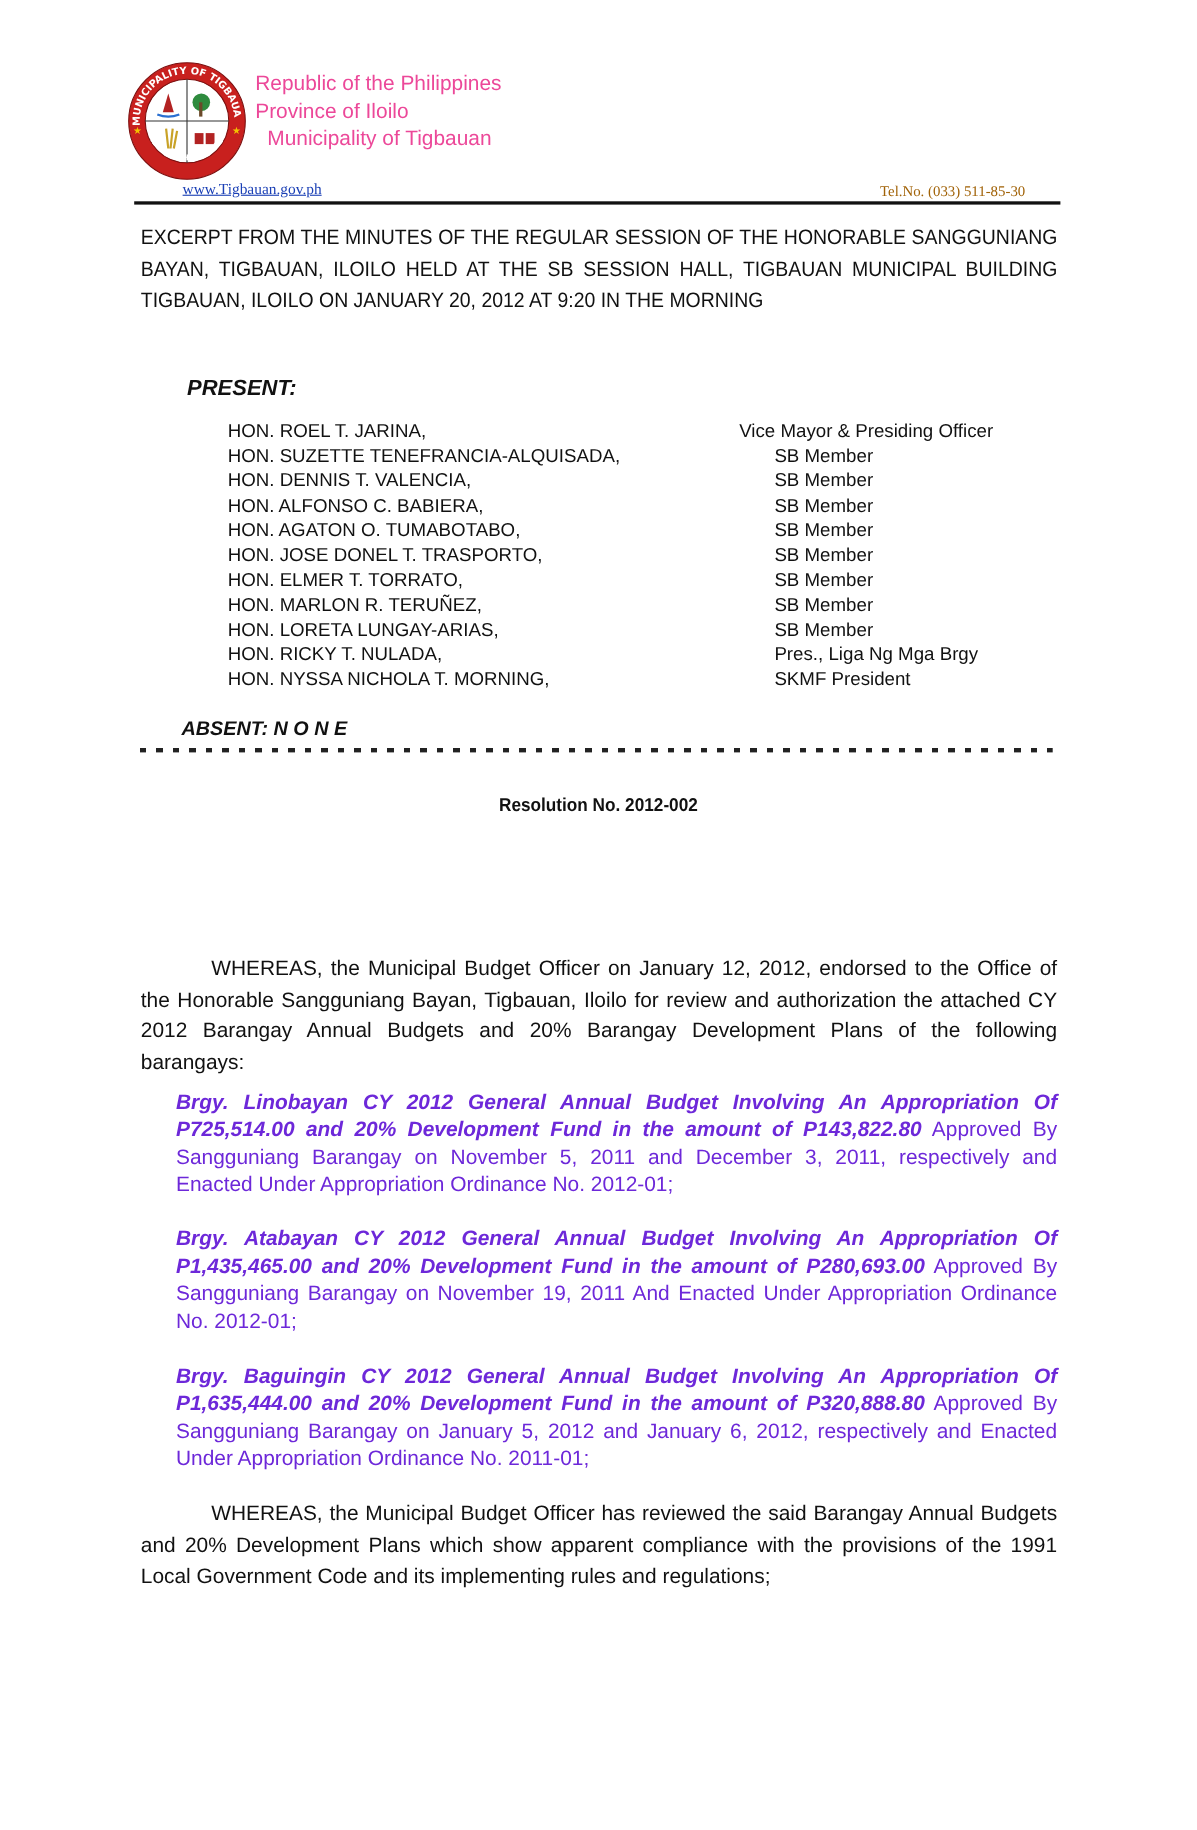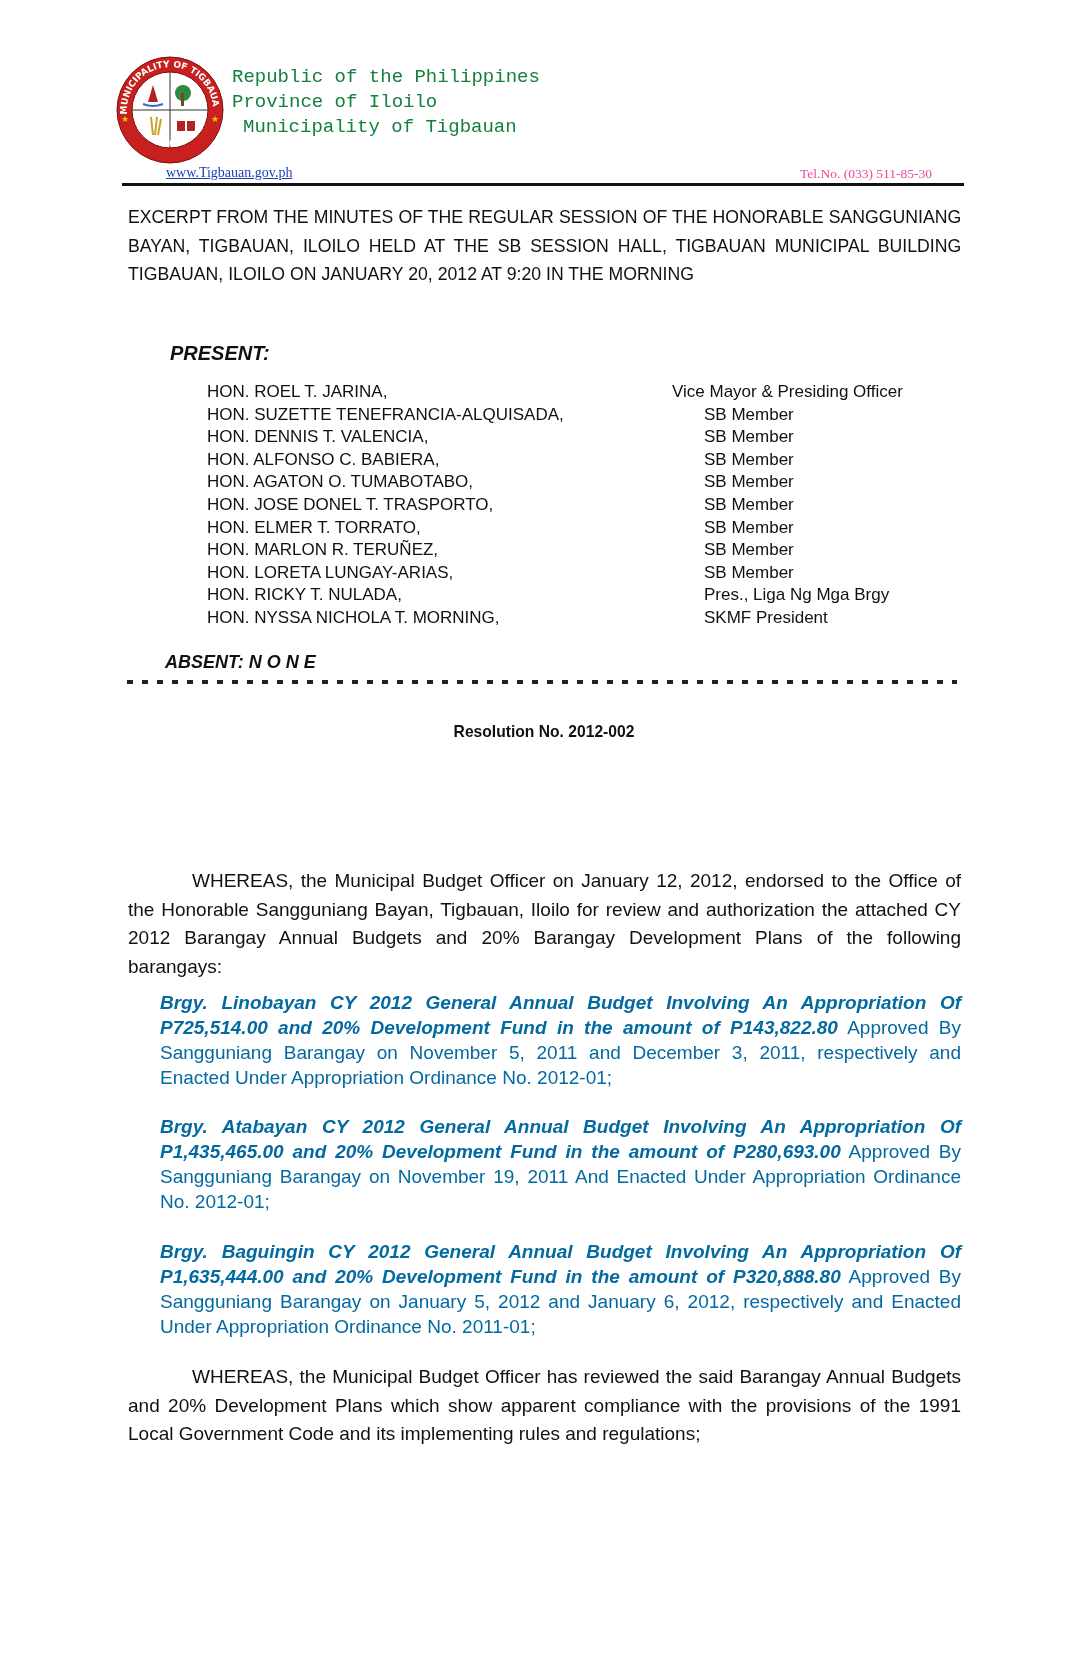--- a/index.html
+++ b/index.html
@@ -1,43 +1,43 @@
 <!DOCTYPE html>
 <html><head>
 <meta charset="utf-8">
 <style>
   html, body { margin: 0; padding: 0; background: #ffffff; }
   body { width: 1088px; height: 1664px; position: relative; overflow: hidden; color: #111; }
   .page { position: absolute; left: 0; top: 0; width: 1088px; height: 1664px; }
 
   
   .seal { position: absolute; left: 115px; top: 55px; width: 110px; height: 110px; }
-  .lh { position: absolute; font-family: Liberation Mono, monospace; font-size: 19px; color: #15803d; white-space: nowrap; }
+  .lh { position: absolute; font-family: Liberation Sans, sans-serif; font-size: 19px; color: #ec4899; white-space: nowrap; }
   .lh1 { left: 232px; top: 66px; }
   .lh2 { left: 232px; top: 91px; }
   .lh3 { left: 243px; top: 116px; }
   .lh4 { left: 224px; top: 140px; font-weight: bold; font-style: italic; font-size: 20px; letter-spacing: 0.2px; }
   .weblink { position: absolute; left: 134px; top: 165px; font-family: "Liberation Serif", serif; font-size: 14px; color: #1a3fb5; text-decoration: underline; margin-left: 32px; }
-  .tel { position: absolute; left: 800px; top: 166px; font-family: "Liberation Serif", serif; font-size: 13.5px; color: #ec4899; }
+  .tel { position: absolute; left: 800px; top: 166px; font-family: "Liberation Serif", serif; font-size: 13.5px; color: #a16207; }
   .rule { position: absolute; left: 122px; top: 183px; width: 842px; height: 3px; background: #111; }
   .block { position: absolute; left: 128px; width: 833px; font-family: "Liberation Sans", sans-serif; font-size: 19px; line-height: 28.6px; text-align: justify; color: #111; }
   .block.title { top: 203px; transform: scaleX(0.93); transform-origin: left top; width: 896px; }
   .present-label { position: absolute; left: 170px; top: 330px; font-family: "Liberation Sans", sans-serif; font-weight: bold; font-style: italic; font-size: 20px; margin-top: 12px; }
   .members { position: absolute; left: 207px; top: 381px; font-family: "Liberation Sans", sans-serif; font-size: 17px; line-height: 22.6px; }
   .mrow { position: relative; height: 22.6px; white-space: nowrap; }
   .mname { position: absolute; left: 0; top: 0; }
   .mpos { position: absolute; left: 497px; top: 0; }
   .mpos.first { left: 465px; text-align: center; }
   .absent { position: absolute; left: 165px; top: 652px; font-family: "Liberation Sans", sans-serif; font-weight: bold; font-style: italic; font-size: 18px; }
   .dashes-wrap { position: absolute; left: 127px; top: 680px; width: 830px; height: 4px;
                  background: repeating-linear-gradient(90deg, #222 0 6px, transparent 6px 15px); }
   .resno { position: absolute; left: 0; width: 1088px; top: 722px; text-align: center; font-family: "Liberation Sans", sans-serif; font-weight: bold; font-size: 17px; transform: scaleX(0.92); }
   .res-title { top: 771px; }
   .para1 { top: 867px; }
-  .item { position: absolute; left: 160px; width: 801px; font-family: "Liberation Sans", sans-serif; font-size: 19px; line-height: 25px; text-align: justify; color: #0369a1; }
+  .item { position: absolute; left: 160px; width: 801px; font-family: "Liberation Sans", sans-serif; font-size: 19px; line-height: 25px; text-align: justify; color: #6d28d9; }
   .item b { font-style: italic; }
   .item1 { top: 990px; }
   .item2 { top: 1114px; }
   .item3 { top: 1239px; }
   .para2 { top: 1363px; }
   .indent { display: inline-block; width: 64px; }
 </style>
 </head>
 <body>
 

